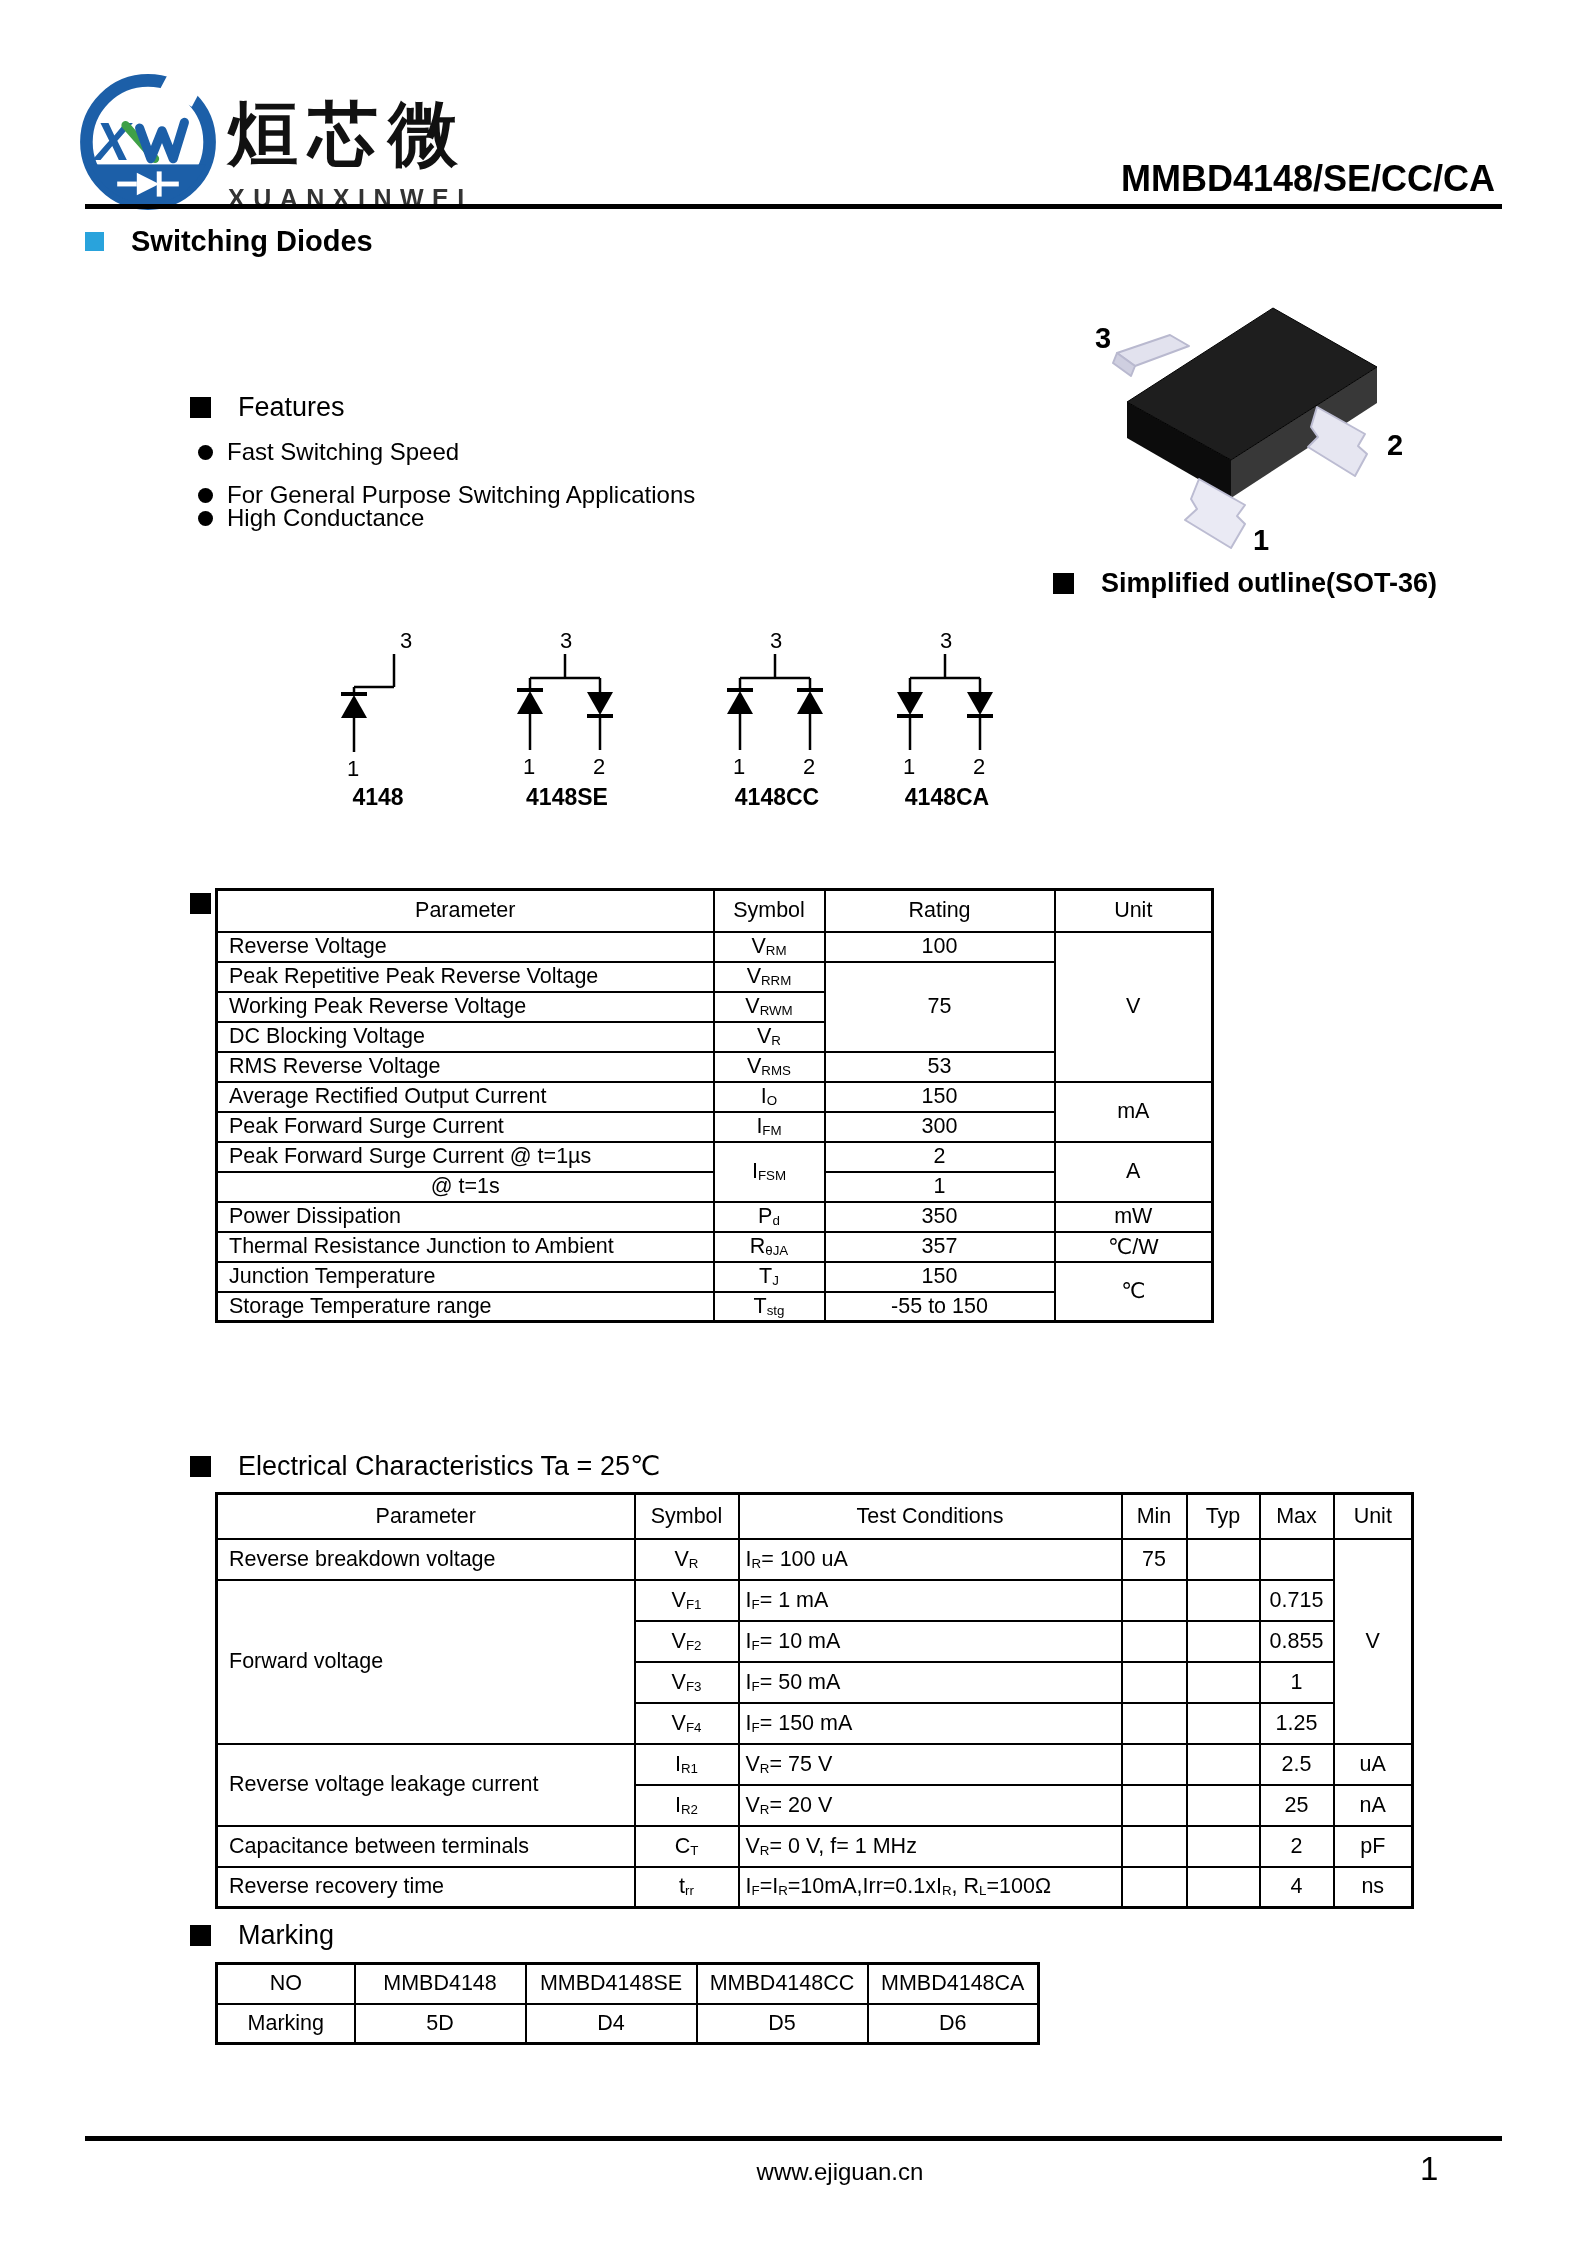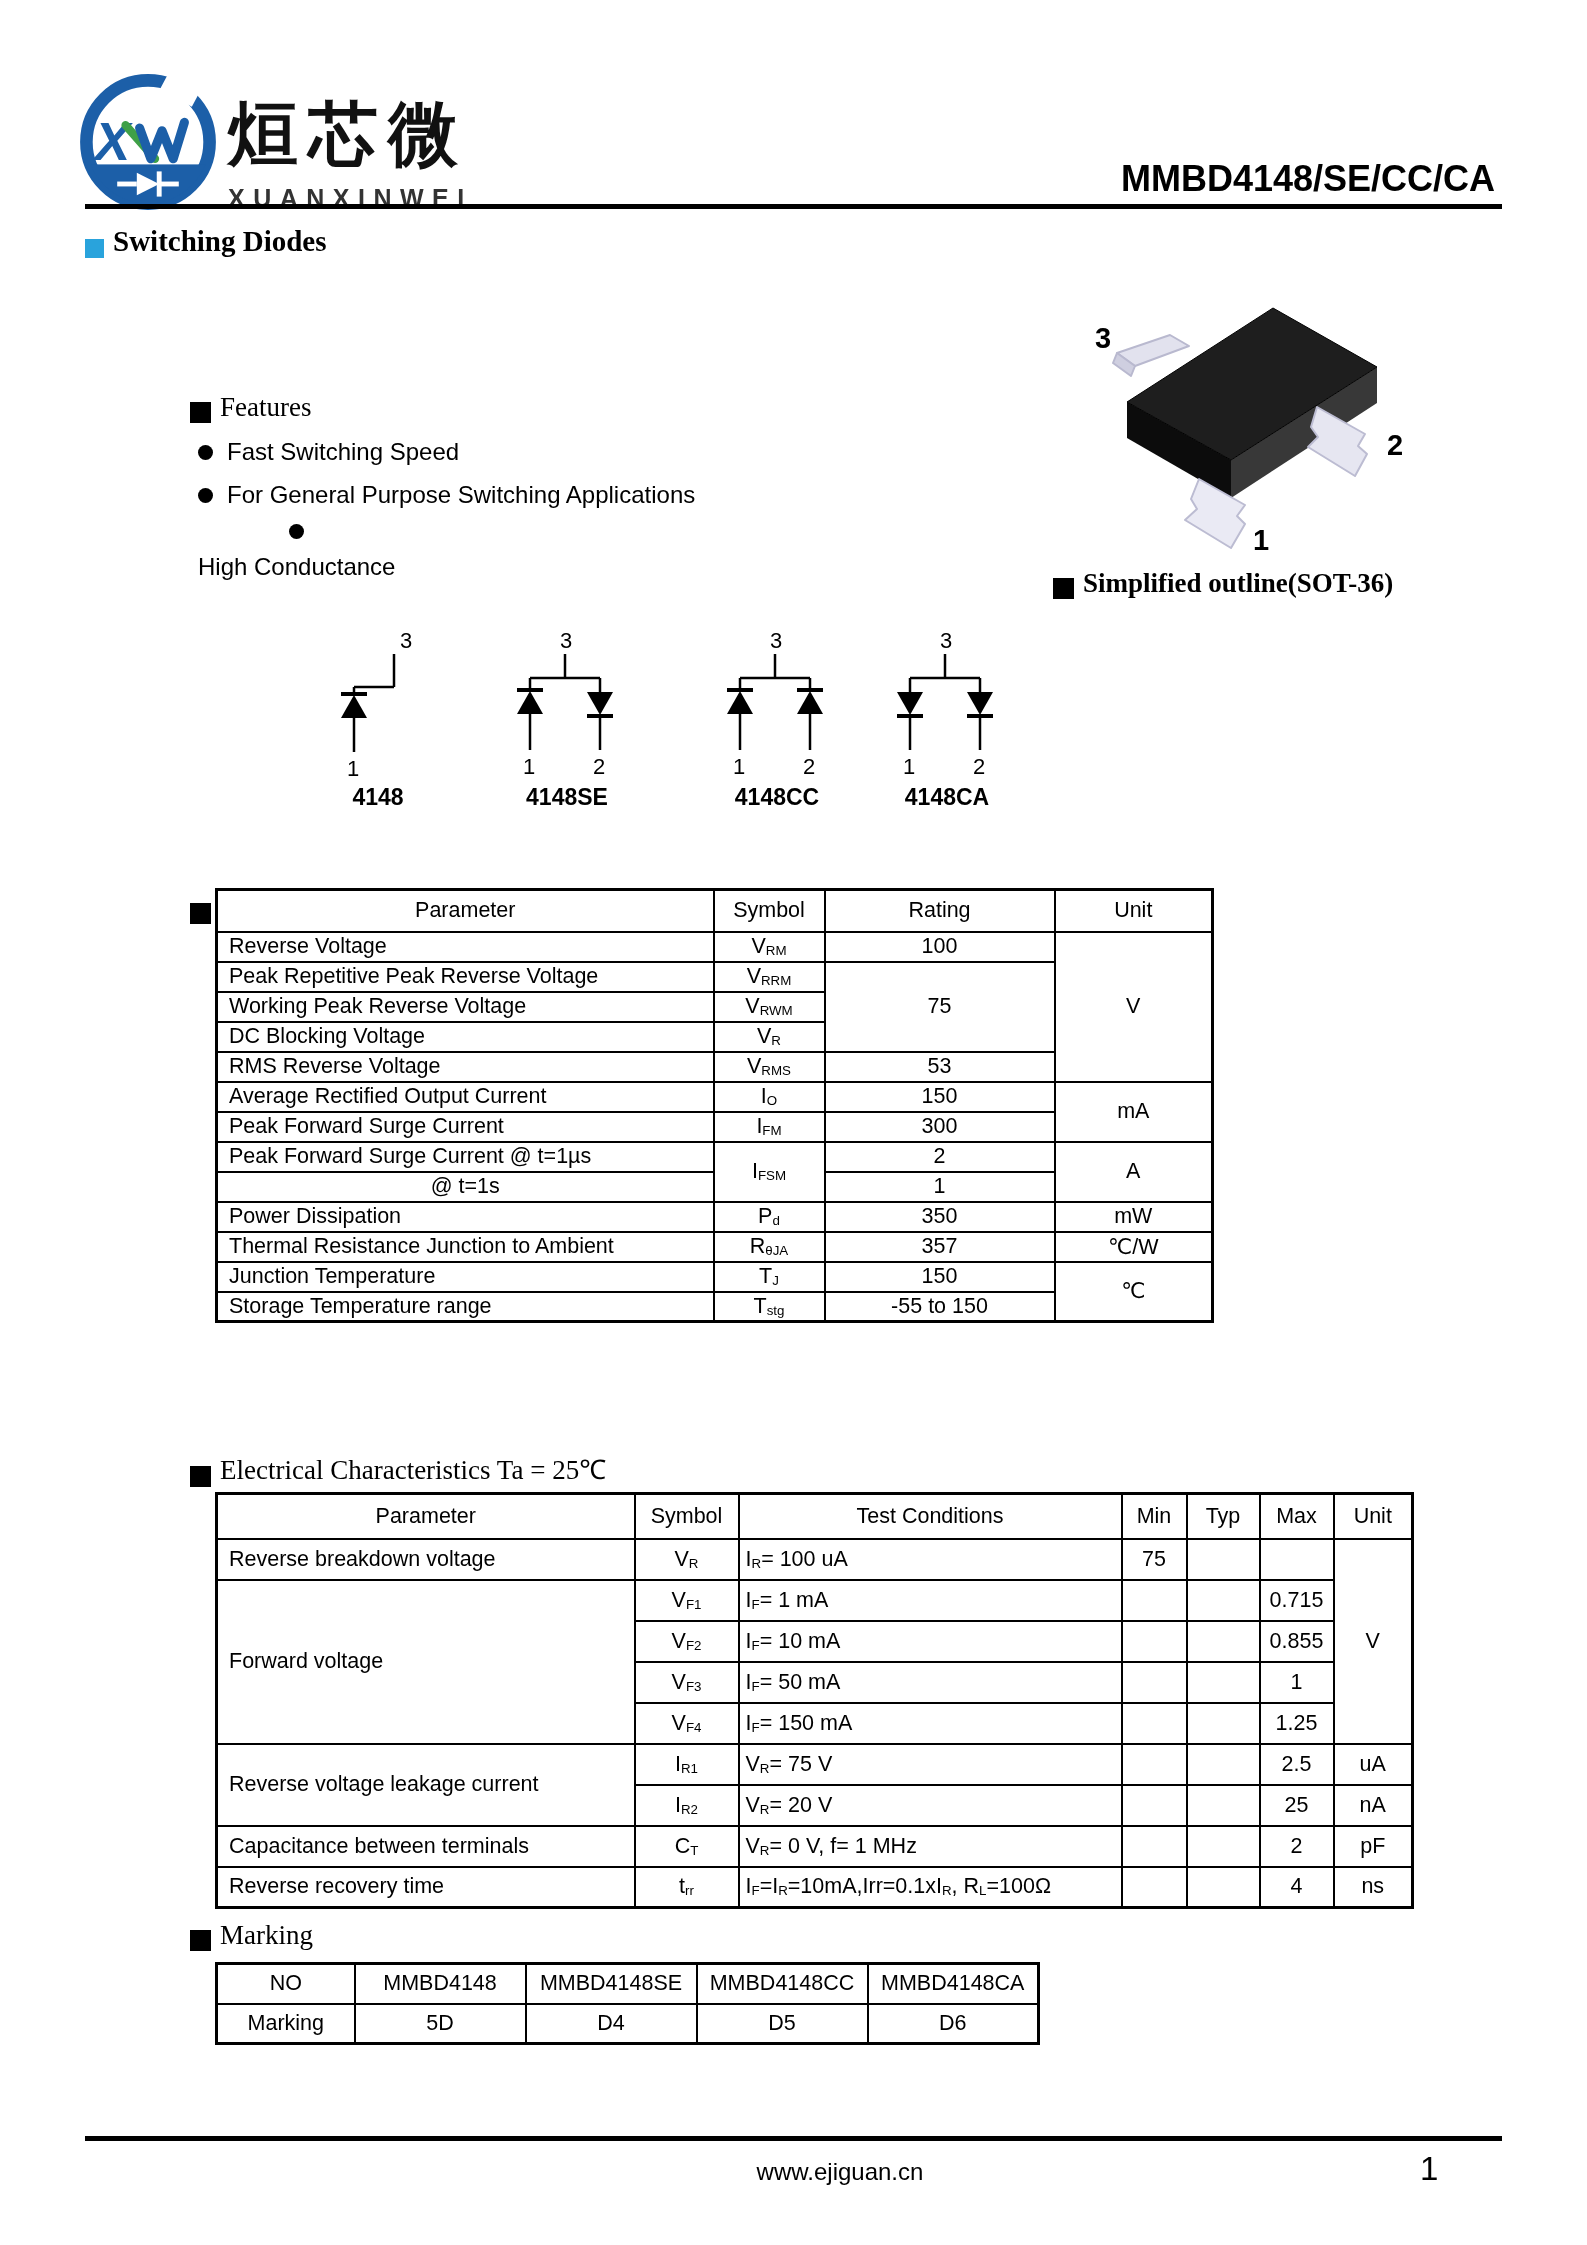--- a/index.html
+++ b/index.html
@@ -11,21 +11,21 @@
   .abs { position:absolute; }
   sub { font-size:0.62em; vertical-align:-0.12em; }
 
   
   .brand-cn { font-size:70px; font-weight:bold; letter-spacing:10px; color:#111; }
   .brand-latin { font-size:25px; font-weight:bold; letter-spacing:8.5px; color:#333; margin-top:2px; }
   .part-number { font-size:36px; font-weight:bold; }
   .rule { position:absolute; background:#000; }
 
   
-  .sec { display:flex; align-items:flex-end; gap:9px; white-space:nowrap;font-family:Liberation Serif, serif; }
+  .sec { display:flex; align-items:center; gap:27px; white-space:nowrap; }
   .sec .sq { width:21px; height:21px; background:#000; flex:0 0 auto; }
   .sec .sq.blue { background:#29a3dc; width:19px; height:19px; }
   .sec .t { font-size:27px; }
   .sec .t.b { font-weight:bold; font-size:29px; }
 
   .feat-item { display:flex; align-items:center; gap:14px; font-size:24px; white-space:nowrap; }
   .feat-item .dot { width:15px; height:15px; border-radius:50%; background:#000; flex:0 0 auto; }
 
   
   table { border-collapse:collapse; table-layout:fixed; background:#fff; }
@@ -117,21 +117,21 @@
     <span class="t">Features</span>
   </div>
   <div class="abs feat-item" style="left:198px; top:438px;">
     <span class="dot"></span>
     <span>Fast Switching Speed</span>
   </div>
   <div class="abs feat-item" style="left:198px; top:481px;text-align:right;">
     <span class="dot"></span>
     <span>For General Purpose Switching Applications</span>
   </div>
-  <div class="abs feat-item" style="left:198px; top:524px;flex-direction:column;">
+  <div class="abs feat-item" style="left:198px; top:504px;">
     <span class="dot"></span>
     <span>High Conductance</span>
   </div>
 
   <div class="schem" style="left:328px; top:630px;">
     <svg width="130" height="150" viewBox="0 0 130 150">
       <text x="72" y="18">3</text>
       <line x1="66" y1="24" x2="66" y2="57" stroke="#000" stroke-width="2.5"></line>
       <line x1="26" y1="57" x2="66" y2="57" stroke="#000" stroke-width="2.5"></line>
       <line x1="26" y1="57" x2="26" y2="64" stroke="#000" stroke-width="2.5"></line>

